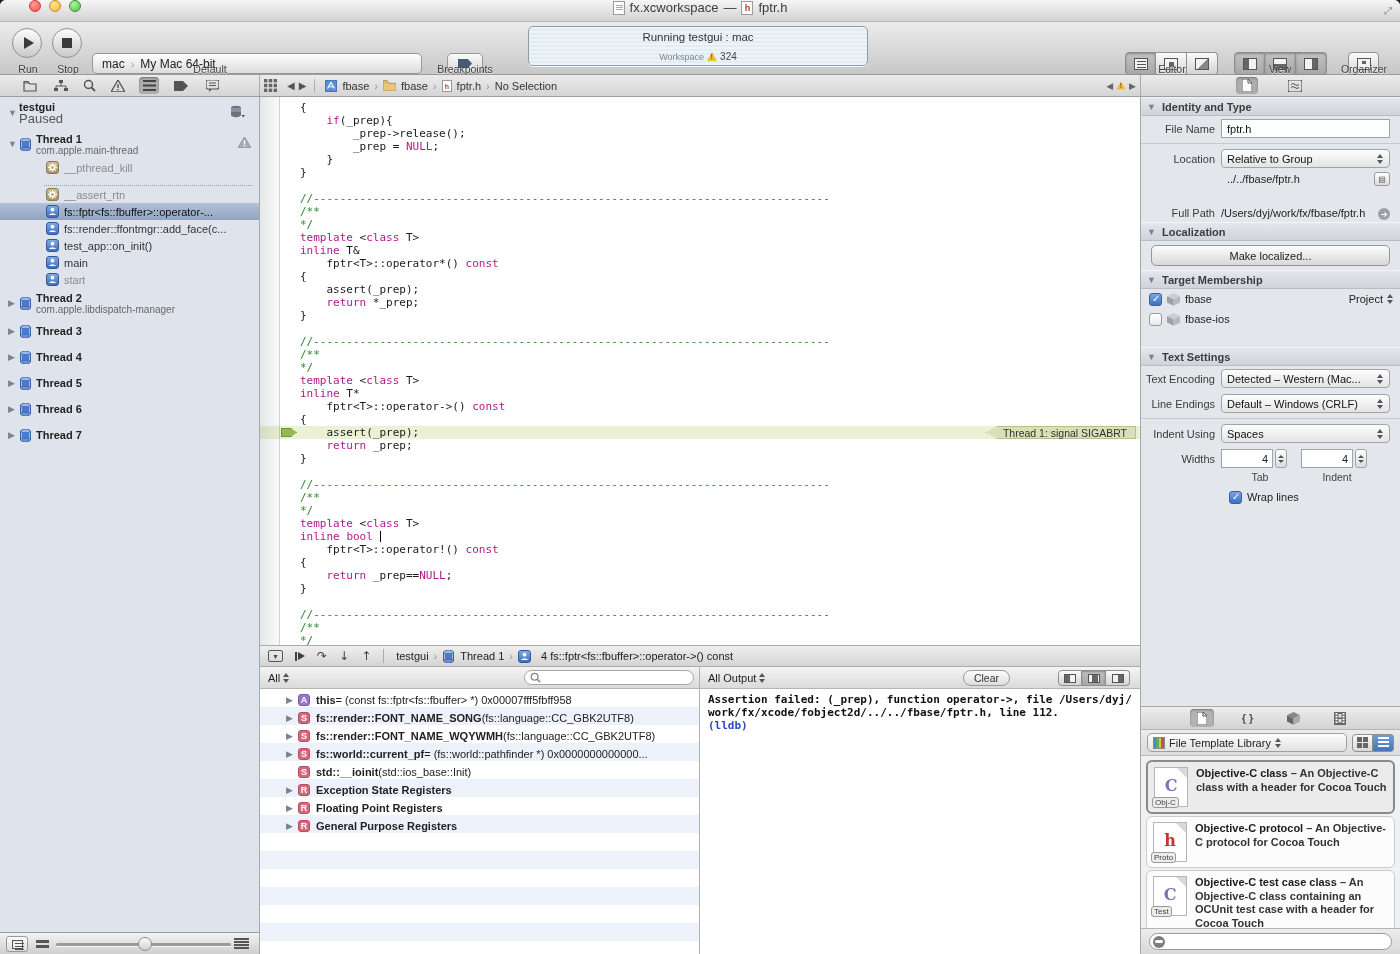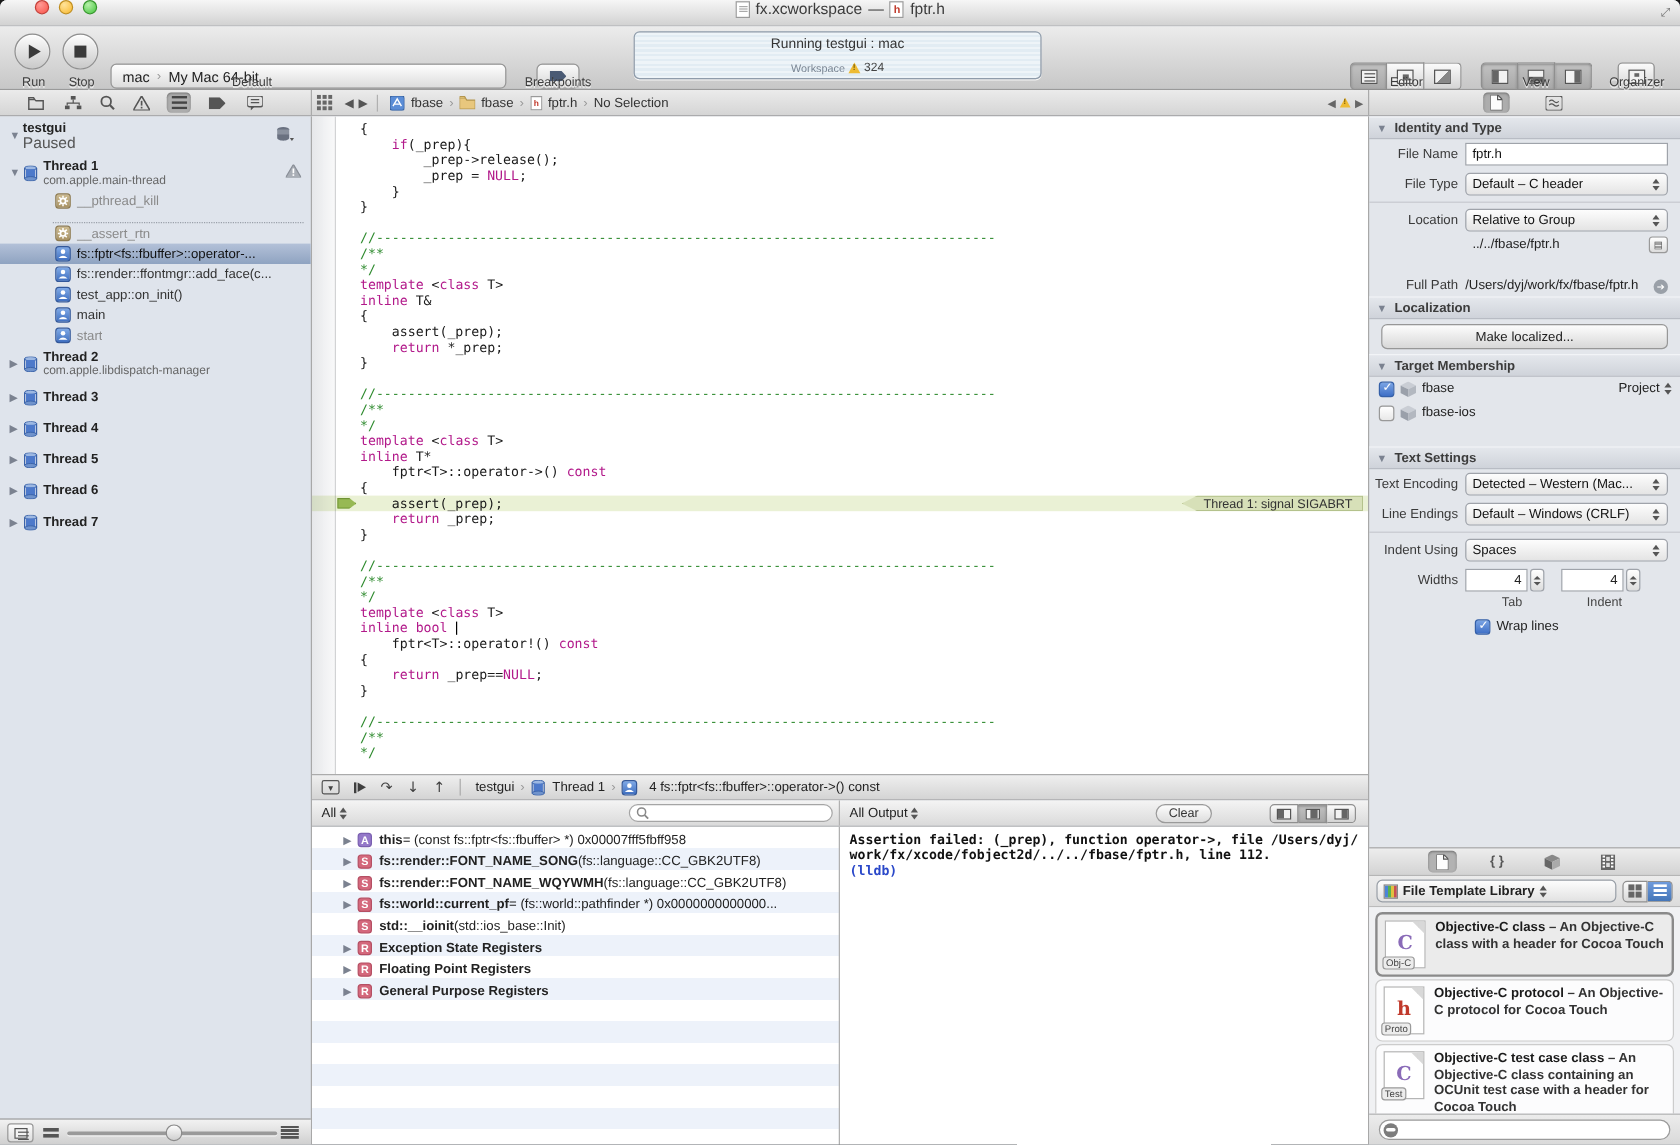--- a/index.html
+++ b/index.html
@@ -191,21 +191,21 @@
   .stepper .up{border-bottom:3.5px solid #555;margin-bottom:2px;}
   .stepper .dn{border-top:3.5px solid #555;}
   .wi-labels{display:flex;padding-left:86px;color:#444;font-size:10.5px;}
   .wi-labels span:first-child{width:66px;text-align:center;}
   .wi-labels span:last-child{width:88px;text-align:center;}
   .util-spacer{flex:1;}
   .libtabs{height:24px;border-top:1px solid #a8a8a8;background:linear-gradient(#ededed,#d3d3d3);
     display:flex;align-items:center;justify-content:center;gap:22px;border-bottom:1px solid #b5b5b5;}
   .libtab{width:24px;height:18px;display:flex;align-items:center;justify-content:center;color:#555;font-weight:bold;}
   .libtab.pressed{background:#b2b2b2;border-radius:4px;box-shadow:0 1px 2px rgba(0,0,0,.35) inset;}
-  .libsel{height:26px;display:flex;align-items:center;padding:0 6px;gap:5px;background:linear-gradient(#ececec,#dcdcdc);border-bottom:1px solid #bbb;font-weight:bold;}
+  .libsel{height:26px;display:flex;align-items:center;padding:0 6px;gap:5px;background:linear-gradient(#ececec,#dcdcdc);border-bottom:1px solid #bbb;}
   .libdrop{flex:1;height:19px;border:1px solid #9aa0a8;border-radius:5px;background:linear-gradient(#fdfdfd,#e2e2e2);
     display:flex;align-items:center;gap:4px;padding:0 5px;}
   .rainbow{width:12px;height:12px;border:1px solid #888;background:linear-gradient(to right,#4a84d8 0 25%,#58b050 25% 50%,#e0c040 50% 75%,#c85050 75% 100%);}
   .view-toggle{display:flex;}
   .vt{width:21px;height:18px;border:1px solid #8f8f8f;border-left:none;background:linear-gradient(#fbfbfb,#d8d8d8);
     display:flex;align-items:center;justify-content:center;color:#555;}
   .vt:first-child{border-left:1px solid #8f8f8f;border-radius:4px 0 0 4px;}
   .vt:last-child{border-radius:0 4px 4px 0;}
   .vt.on{background:linear-gradient(#6f9bdc,#4576b8);color:#fff;}
   .grid-ic{width:11px;height:11px;background:
@@ -651,20 +651,21 @@
             <div class="code-line"><span class="tk-n">        _prep-&gt;release();</span></div>
             <div class="code-line"><span class="tk-n">        _prep = </span><span class="tk-k">NULL</span><span class="tk-n">;</span></div>
             <div class="code-line"><span class="tk-n">    }</span></div>
             <div class="code-line"><span class="tk-n">}</span></div>
             <div class="code-line"></div>
             <div class="code-line"><span class="tk-c">//------------------------------------------------------------------------------</span></div>
             <div class="code-line"><span class="tk-c">/**</span></div>
             <div class="code-line"><span class="tk-c">*/</span></div>
             <div class="code-line"><span class="tk-k">template</span><span class="tk-n"> &lt;</span><span class="tk-k">class</span><span class="tk-n"> T&gt;</span></div>
             <div class="code-line"><span class="tk-k">inline</span><span class="tk-n"> T&amp;</span></div>
+            <div class="code-line"><span class="tk-n">    fptr&lt;T&gt;::operator*() </span><span class="tk-k">const</span></div>
             <div class="code-line"><span class="tk-n">{</span></div>
             <div class="code-line"><span class="tk-n">    assert(_prep);</span></div>
             <div class="code-line"><span class="tk-n">    </span><span class="tk-k">return</span><span class="tk-n"> *_prep;</span></div>
             <div class="code-line"><span class="tk-n">}</span></div>
             <div class="code-line"></div>
             <div class="code-line"><span class="tk-c">//------------------------------------------------------------------------------</span></div>
             <div class="code-line"><span class="tk-c">/**</span></div>
             <div class="code-line"><span class="tk-c">*/</span></div>
             <div class="code-line"><span class="tk-k">template</span><span class="tk-n"> &lt;</span><span class="tk-k">class</span><span class="tk-n"> T&gt;</span></div>
             <div class="code-line"><span class="tk-k">inline</span><span class="tk-n"> T*</span></div>
@@ -827,27 +828,20 @@
       <div class="sec-h">
           <span class="disc">▼</span>
           <span>Identity and Type</span>
         </div>
       <div class="irow">
           <span class="ilabel">File Name</span>
         <div class="ifield">
             <span>fptr.h</span>
           </div>
         </div>
-      <div class="irow">
-          <span class="ilabel">File Type</span>
-        <div class="idrop">
-            <span>Default – C header</span>
-            <span class="updn"></span>
-          </div>
-        </div>
       <div class="hdiv"></div>
       <div class="irow">
           <span class="ilabel">Location</span>
         <div class="idrop">
             <span>Relative to Group</span>
             <span class="updn"></span>
           </div>
         </div>
       <div class="pathrow">
           <span>../../fbase/fptr.h</span>

